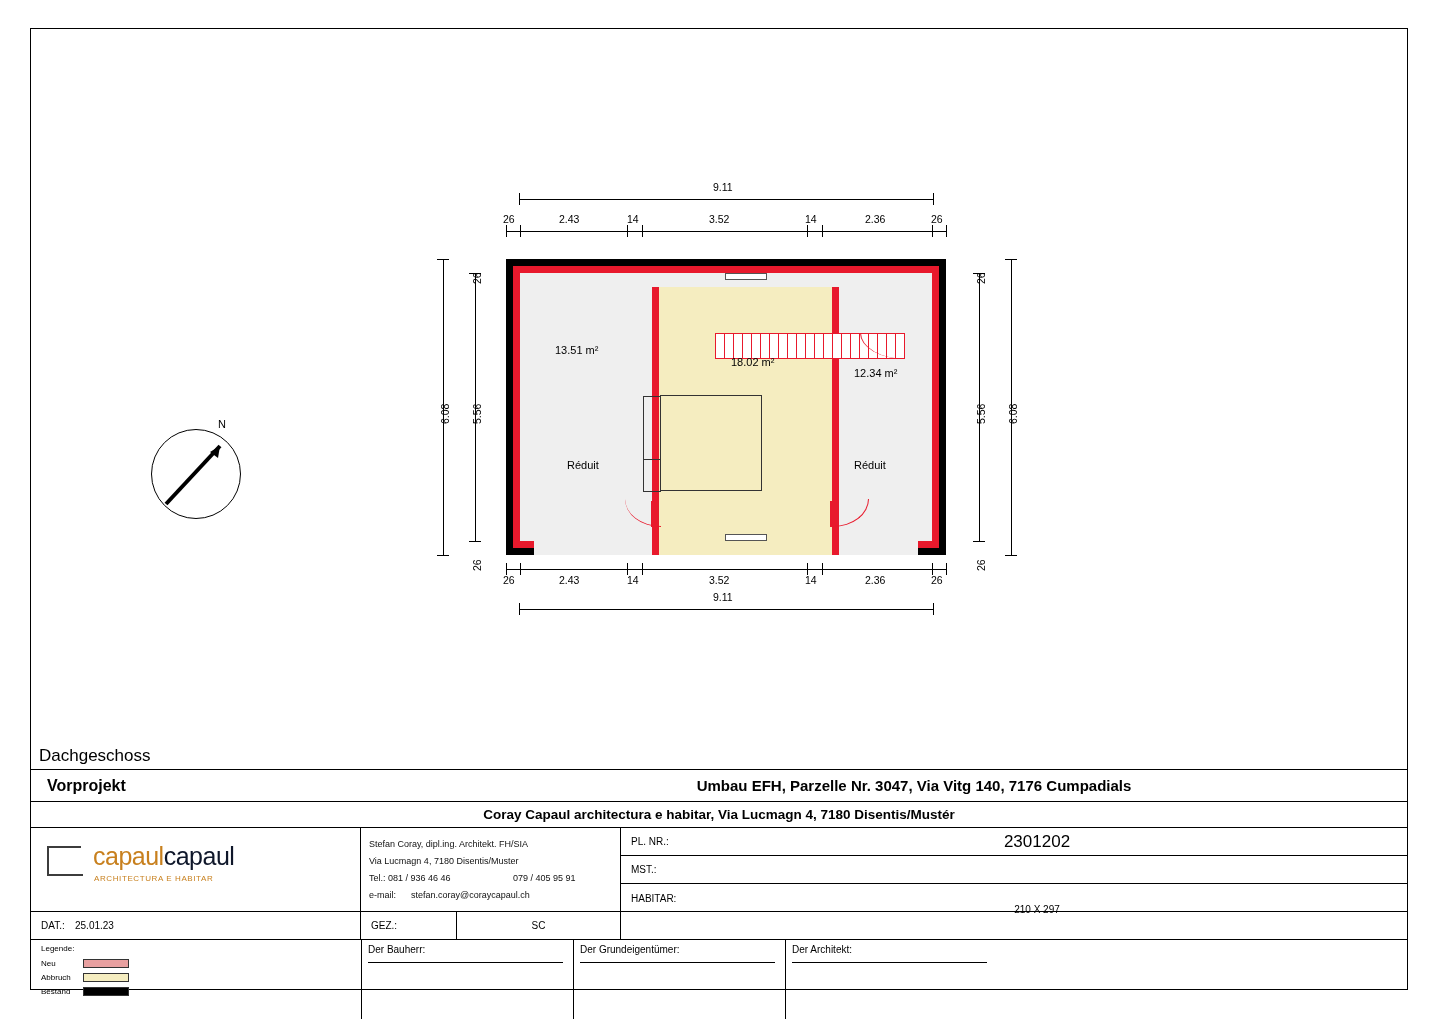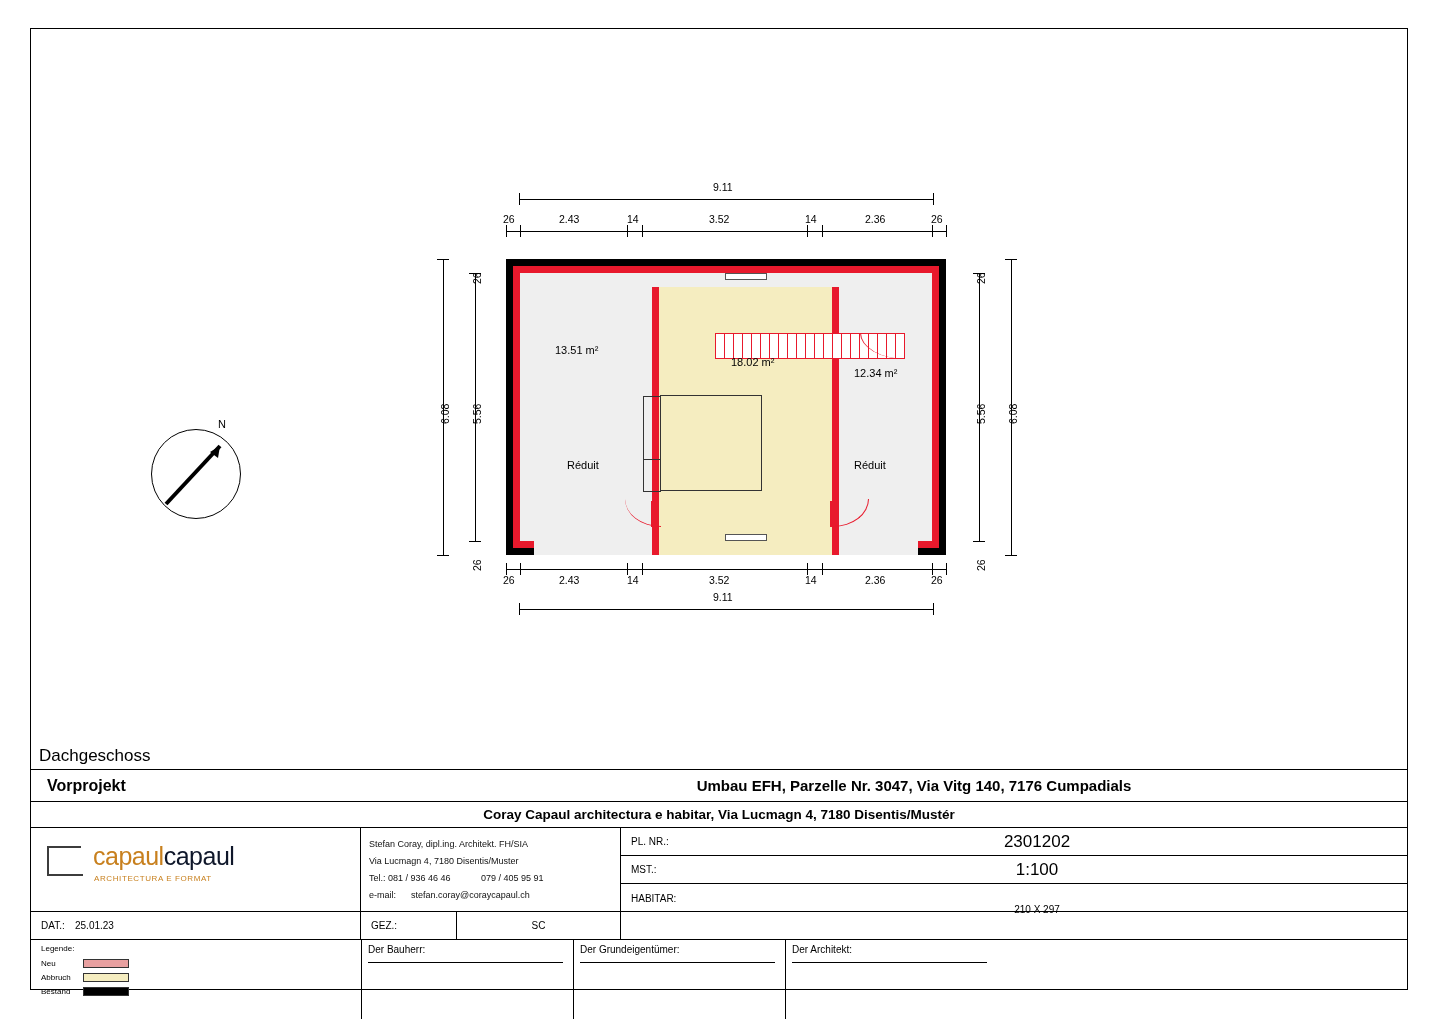--- a/index.html
+++ b/index.html
@@ -365,21 +365,21 @@
     position: relative;
   }
   .tb-mid .arch-lines {
     position: absolute;
     left: 8px;
     top: 8px;
     font-size: 9px;
     line-height: 17px;
     color: #111;
   }
-  .tb-mid .arch-lines .row2 { display: flex; }
+  .tb-mid .arch-lines .row2 { display: flex; gap: 32px; }
   .tb-mid .arch-lines .row2 span:first-child { width: 112px; }
   .tb-mid .arch-lines .mail { display: flex; }
   .tb-mid .arch-lines .mail span:first-child { width: 42px; }
   .tb-right {
     flex: 1;
     box-sizing: border-box;
   }
   .tb-right .r {
     display: flex;
     height: 28px;
@@ -613,21 +613,21 @@
     </div>
 
     <div class="tb-row tb-row2">Coray Capaul architectura e habitar, Via Lucmagn 4, 7180 Disentis/Mustér</div>
 
     <div class="tb-main">
       <div class="tb-logo">
         <div class="logo-mark"></div>
         <div class="logo-text">
           <span class="a">capaul</span><span class="b">capaul</span>
         </div>
-        <div class="logo-sub">ARCHITECTURA E FORMAT</div>
+        <div class="logo-sub">ARCHITECTURA E HABITAR</div>
       </div>
 
       <div class="tb-mid">
         <div class="arch-lines">
           <div>Stefan Coray, dipl.ing. Architekt. FH/SIA</div>
           <div>Via Lucmagn 4,  7180 Disentis/Muster</div>
           <div class="row2">
             <span>Tel.: 081 / 936 46 46</span>
             <span>079 / 405 95 91</span>
           </div>
@@ -638,21 +638,20 @@
         </div>
       </div>
 
       <div class="tb-right">
         <div class="r">
           <div class="k">PL. NR.:</div>
           <div class="v">2301202</div>
         </div>
         <div class="r">
           <div class="k">MST.:</div>
-          <div class="v">1:100</div>
         </div>
         <div class="r">
           <div class="k">HABITAR:</div>
           <div class="v small">210  X 297</div>
         </div>
       </div>
     </div>
 
     <div class="tb-bottomrow">
       <div class="cell-dat">

